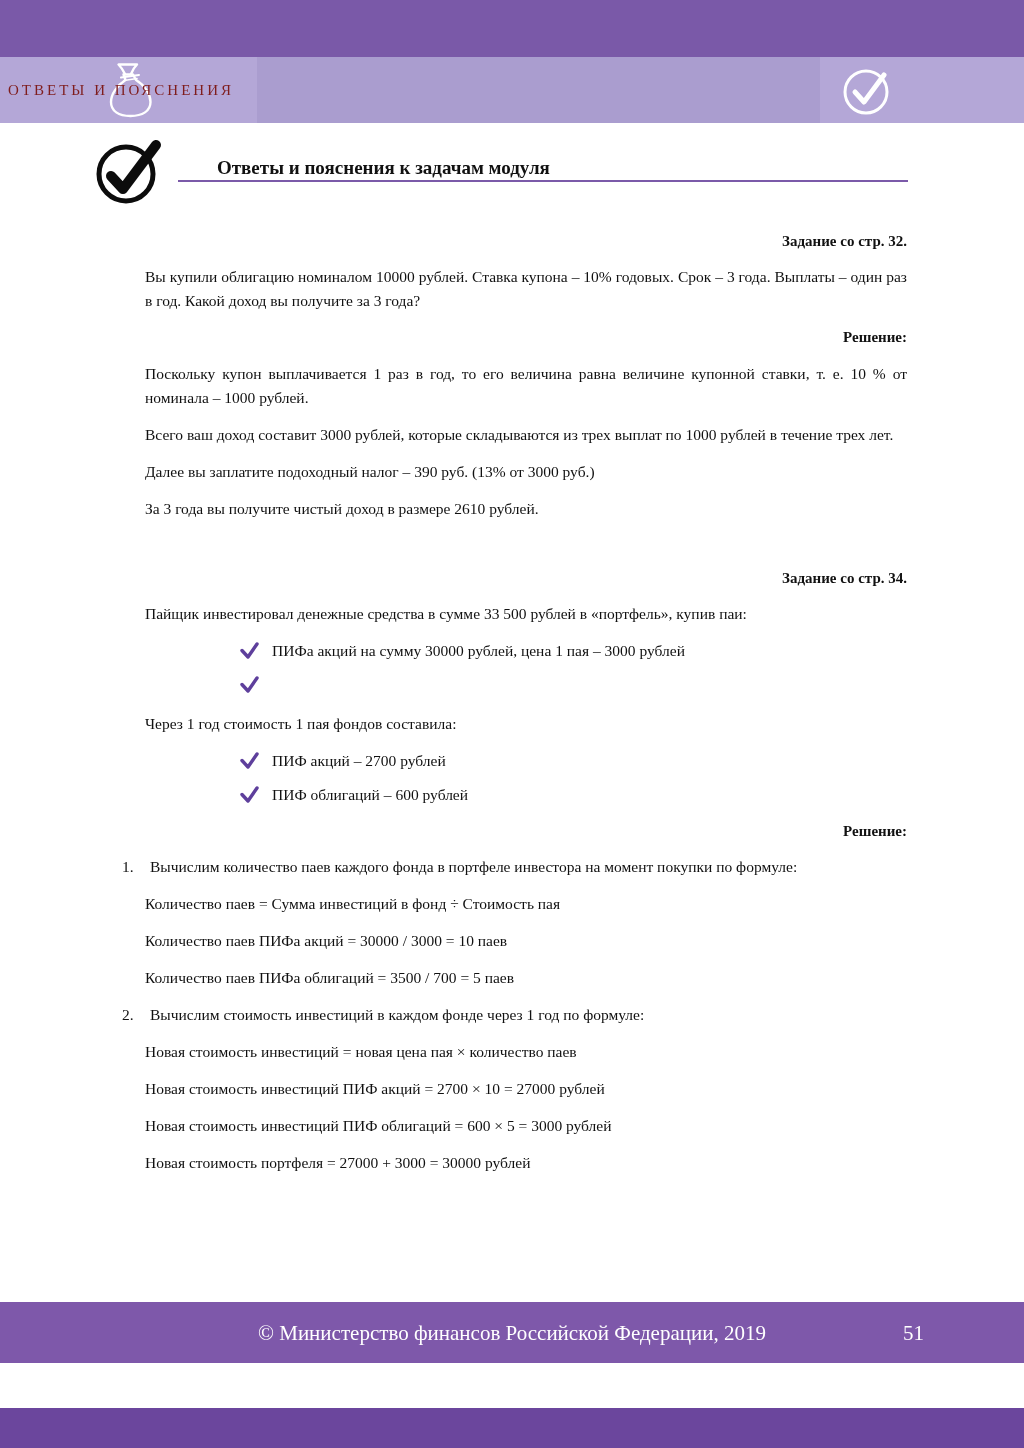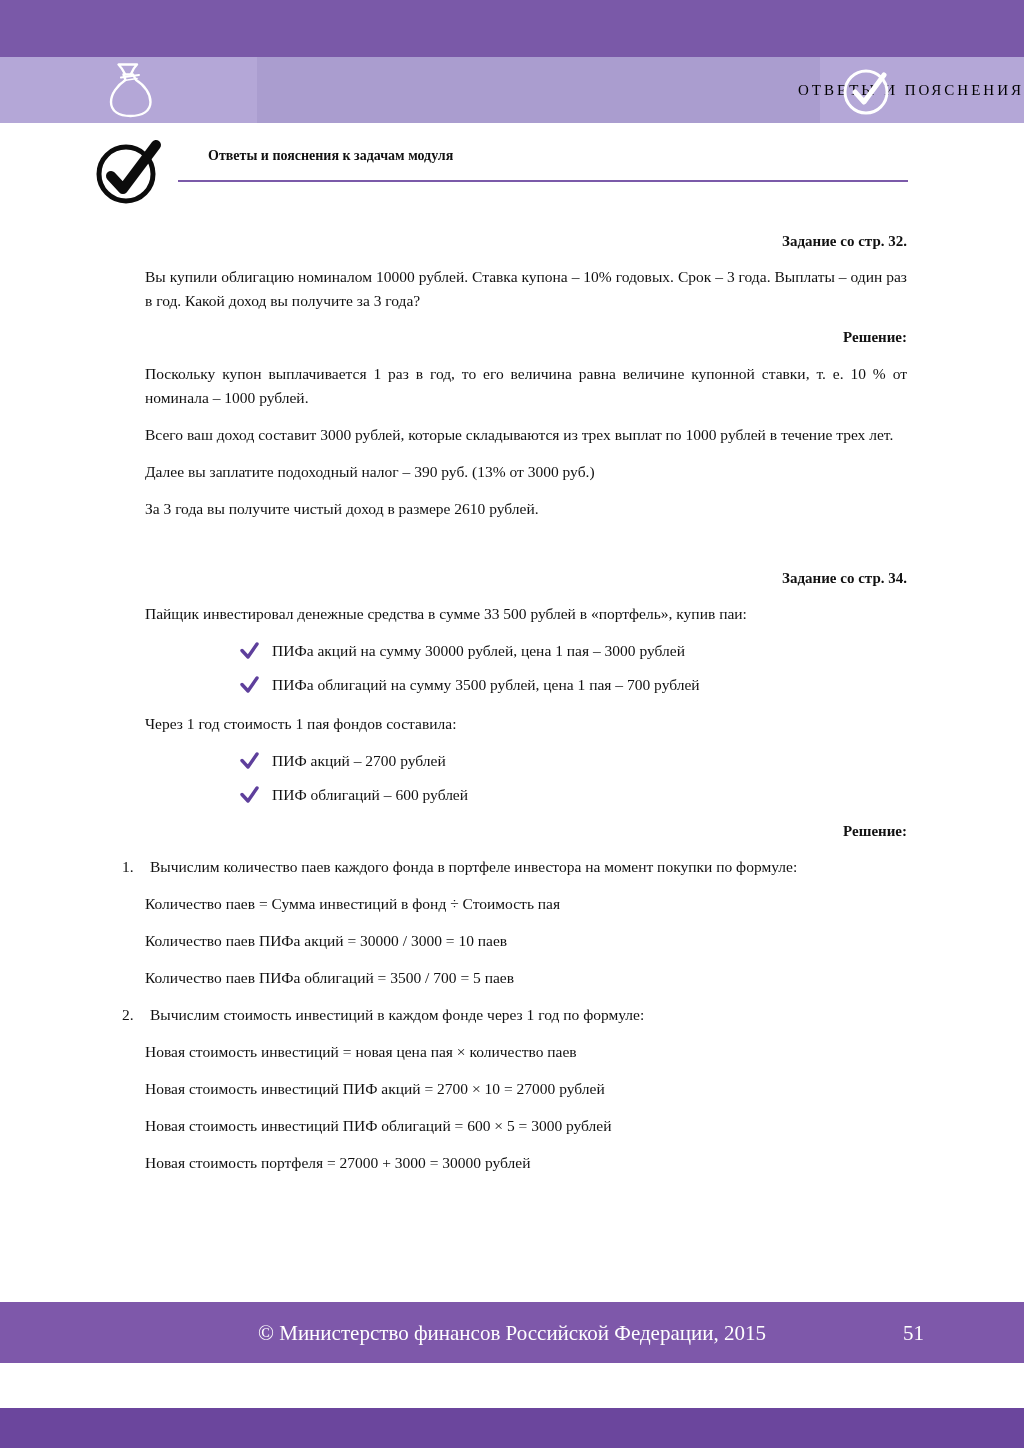--- a/index.html
+++ b/index.html
@@ -9,28 +9,28 @@
     background: #ffffff; overflow: hidden;
     font-family: "Liberation Serif", serif; color: #111111;
   }
   
   .topbar { position: absolute; top: 0; left: 0; width: 100%; height: 57px; background: #7a59a8; }
   .band { position: absolute; top: 57px; left: 0; width: 100%; height: 66px; background: #aa9dcf; }
   .band-seg { position: absolute; top: 0; height: 100%; background: #b4a7d7; }
   .seg-left { left: 0; width: 257px; }
   .seg-right { right: 0; width: 204px; }
   .band-title {
-    position: absolute; left: 0; right: 0; top: 50%; transform: translateY(-50%);
-    text-align: right; color: #000000; font-size: 15px; letter-spacing: 3px;
+    position: absolute; left: 8px; right: 0; top: 50%; transform: translateY(-50%);
+    text-align: left; color: #7f1d1d; font-size: 15px; letter-spacing: 3px;
   }
   .moneybag { position: absolute; left: 104px; top: 4px; }
   .band-check { position: absolute; left: 838px; top: 5px; }
   
   .big-check { position: absolute; left: 92px; top: 136px; }
-  .section-title { position: absolute; left: 208px; top: 148px; font-size: 14px; font-weight: bold; margin: 0; }
+  .section-title { position: absolute; left: 208px; top: 148px; font-size: 19px; font-weight: bold; margin: 9px; }
   .rule { position: absolute; left: 178px; top: 180px; width: 730px; height: 2px; background: #7b5aa9; }
   
   .content { position: absolute; top: 230px; left: 97px; width: 810px; font-size: 15.5px; line-height: 1.55; }
   .head { font-size: 15px; font-weight: bold; margin: 0 0 12px 0; text-align: right; }
   .sol-head { margin-top: 4px; }
   .task-gap { margin-top: 46px; }
   .para { margin: 12px 0 13px 48px; text-align: justify; }
   .bullets { margin: 2px 0 10px 0; }
   .bullet { display: flex; align-items: flex-start; margin: 0 0 7px 143px; }
   .bcheck { flex: 0 0 auto; width: 20px; margin: 3px 12px 0 0; }
@@ -101,21 +101,20 @@
             </svg>
         </span>
         <span class="btext">ПИФа акций на сумму 30000 рублей, цена 1 пая – 3000 рублей</span>
       </div>
       <div class="bullet">
         <span class="bcheck">
           <svg width="19" height="17" viewBox="0 0 19 17" fill="none">
               <path d="M2 8.5 L8 15 L17 2" stroke="#5e3f9c" stroke-width="3.4" stroke-linecap="round" stroke-linejoin="round"></path>
             </svg>
         </span>
-        <span class="btext">ПИФа облигаций на сумму 3500 рублей, цена 1 пая – 700 рублей</span>
       </div>
     </div>
 
     <p class="para">Через 1 год стоимость 1 пая фондов составила:</p>
 
     <div class="bullets">
       <div class="bullet">
         <span class="bcheck">
           <svg width="19" height="17" viewBox="0 0 19 17" fill="none">
               <path d="M2 8.5 L8 15 L17 2" stroke="#5e3f9c" stroke-width="3.4" stroke-linecap="round" stroke-linejoin="round"></path>
@@ -148,19 +147,19 @@
       <span>Вычислим стоимость инвестиций в каждом фонде через 1 год по формуле:</span>
     </div>
     <p class="formula">Новая стоимость инвестиций = новая цена пая × количество паев</p>
     <p class="para">Новая стоимость инвестиций ПИФ акций = 2700 × 10 = 27000 рублей</p>
     <p class="para">Новая стоимость инвестиций ПИФ облигаций = 600 × 5 = 3000 рублей</p>
     <p class="para">Новая стоимость портфеля = 27000 + 3000 = 30000 рублей</p>
 
   </main>
 
   <footer class="footer-bar">
-    <div class="footer-text">© Министерство финансов Российской Федерации, 2015</div>
+    <div class="footer-text">© Министерство финансов Российской Федерации, 2019</div>
     <div class="page-num">51</div>
   </footer>
 
   <div class="bottom-strip"></div>
 
 </div>
 
 </body></html>

